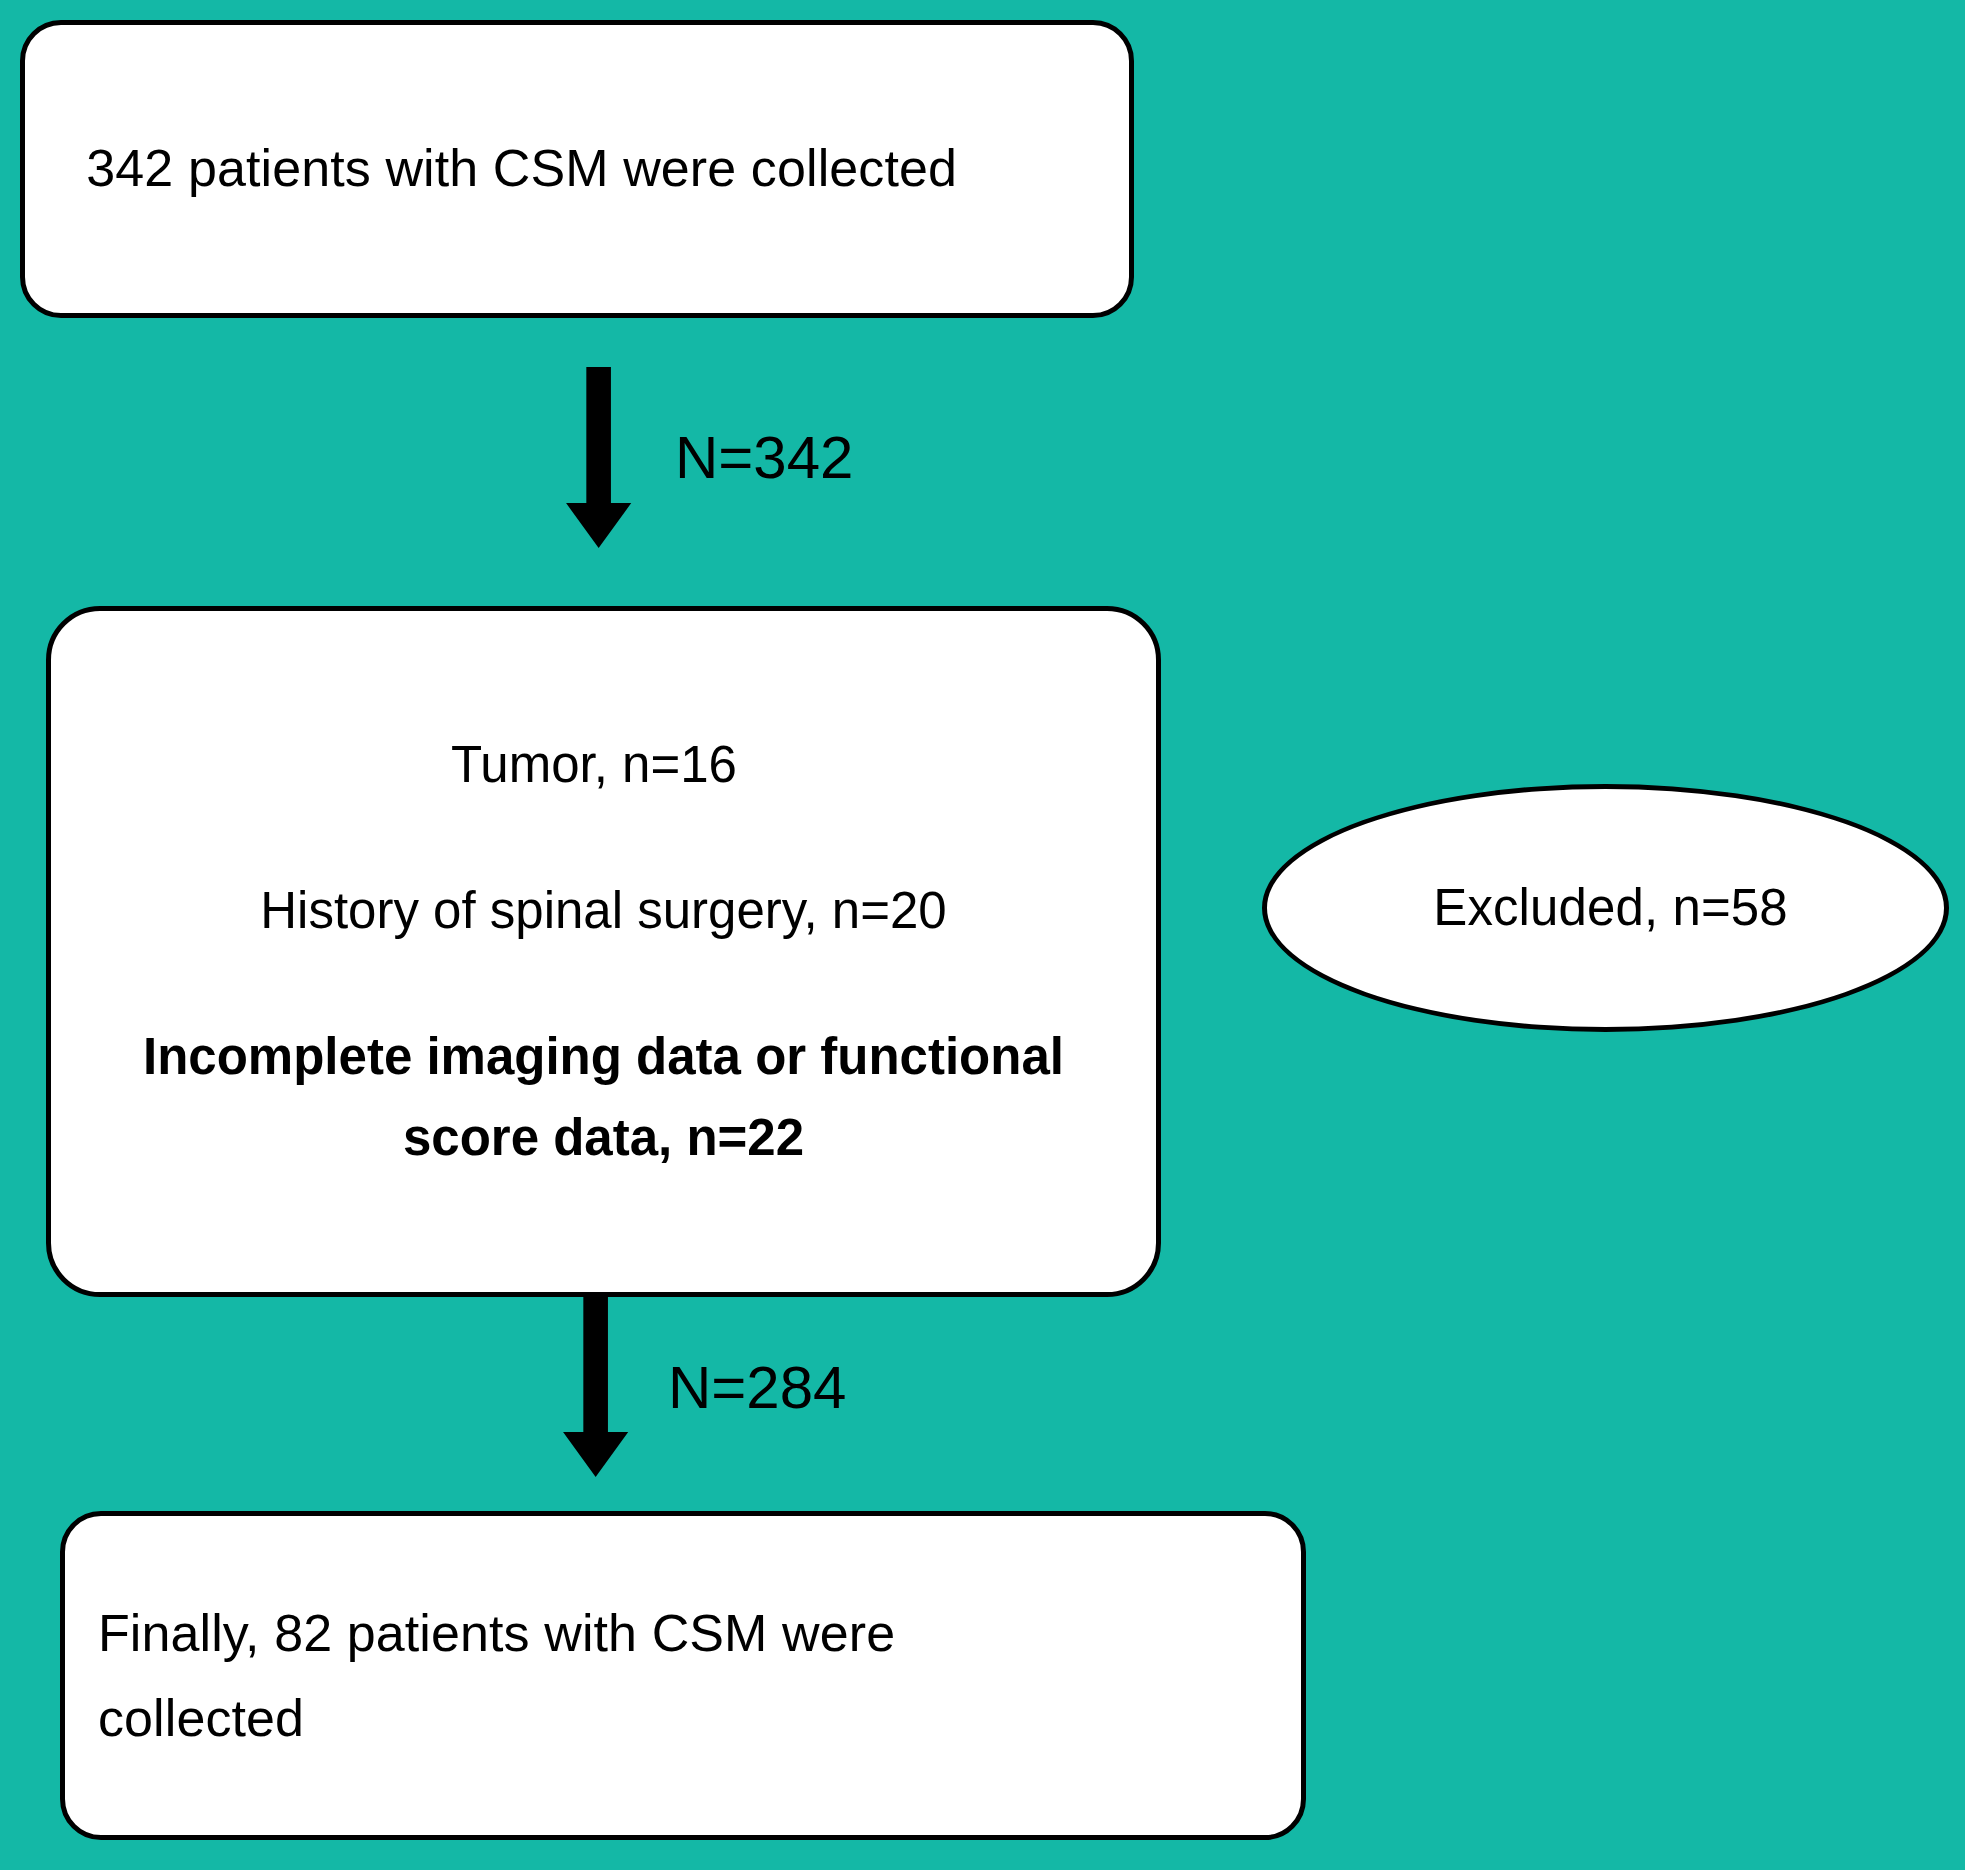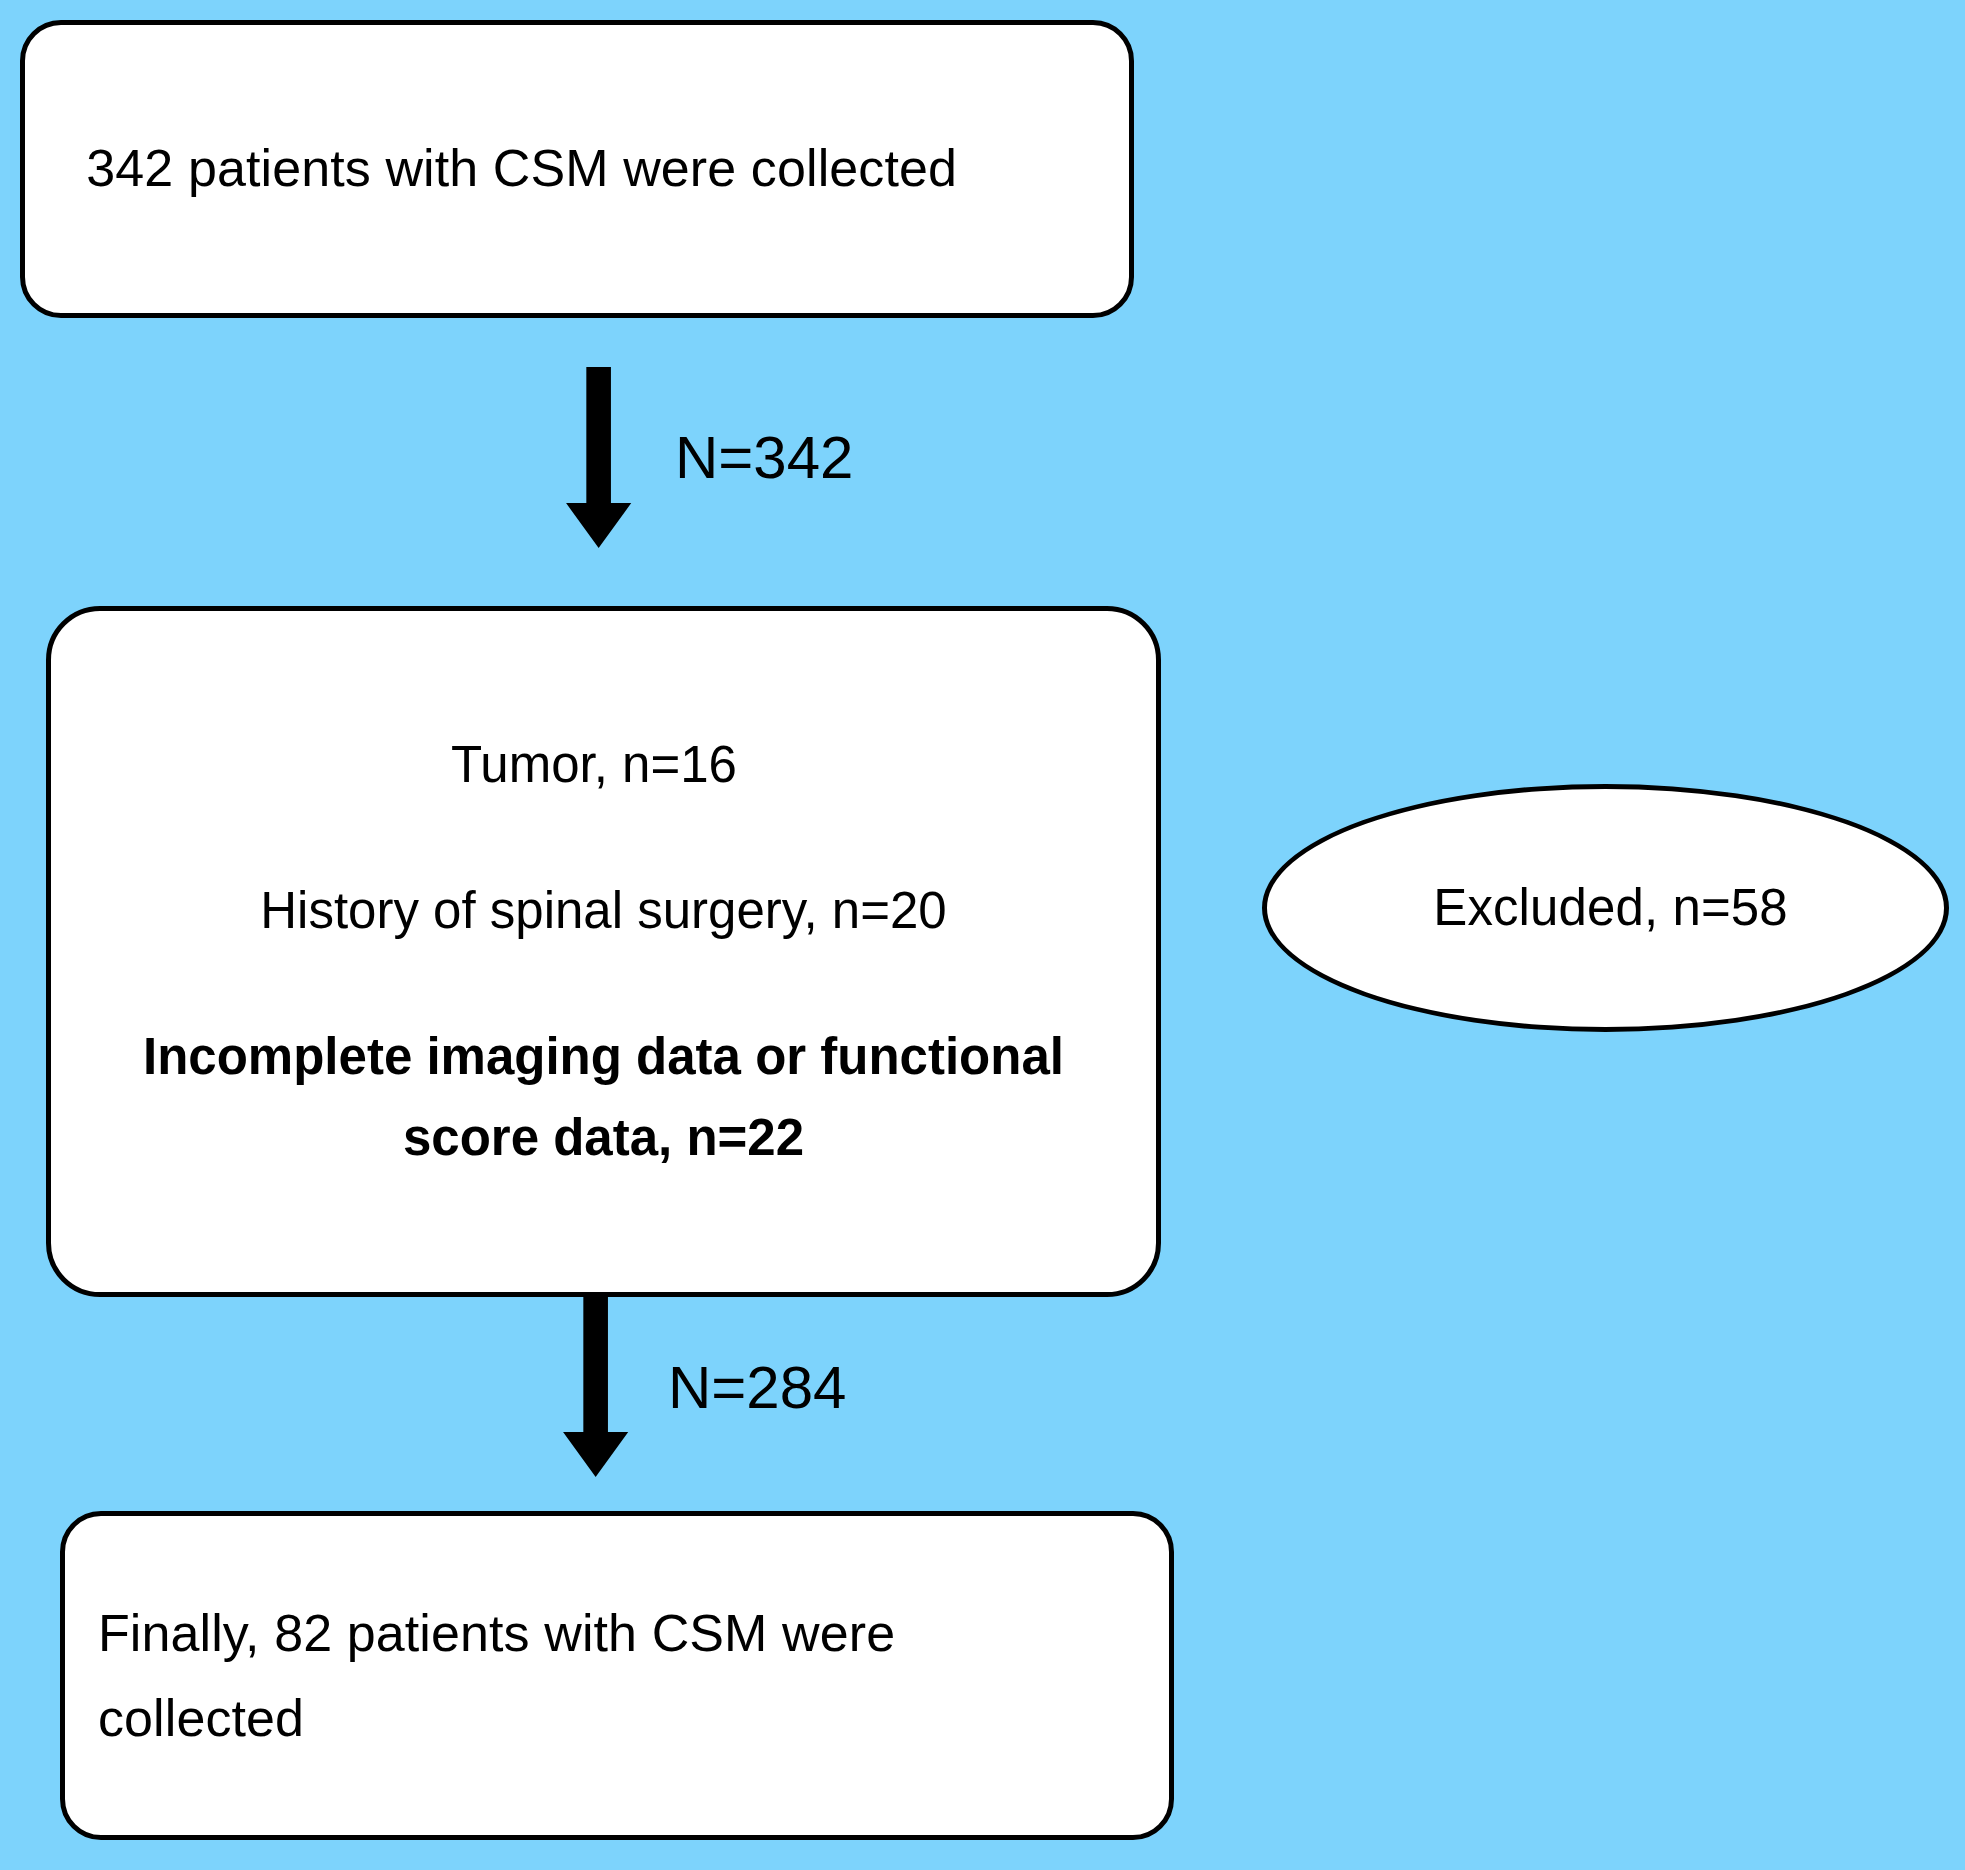--- a/index.html
+++ b/index.html
@@ -8,21 +8,21 @@
     padding: 0;
     background: #ffffff;
   }
   body {
     font-family: "Liberation Sans", sans-serif;
   }
   #canvas {
     position: relative;
     width: 1965px;
     height: 1870px;
-    background: #7dd3fc;
+    background: #14b8a6;
     overflow: hidden;
   }
 
   
   .node-box {
     position: absolute;
     box-sizing: border-box;
     background: #ffffff;
     border: 5.8px solid #000000;
     display: flex;
@@ -47,21 +47,21 @@
     border-radius: 54px;
     flex-direction: column;
     justify-content: center;
     align-items: center;
     padding: 29px 44px;
     margin-top: 25px;
   }
   #box-bottom {
     left: 60px;
     top: 1511px;
-    width: 1114px;
+    width: 1246px;
     height: 329px;
     border-radius: 41px;
     justify-content: flex-start;
     padding-left: 33px;
     padding-right: 44px;
   }
 
   .node-text {
     color: #000000;
     font-size: 51px;

